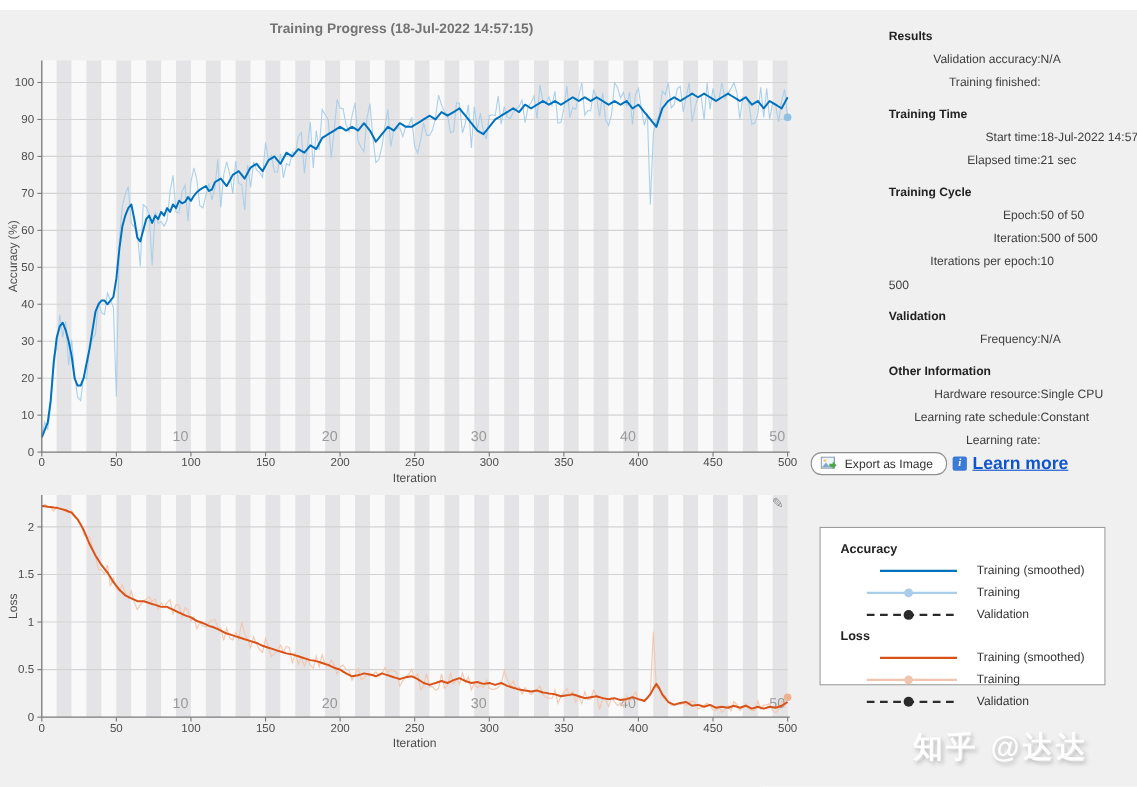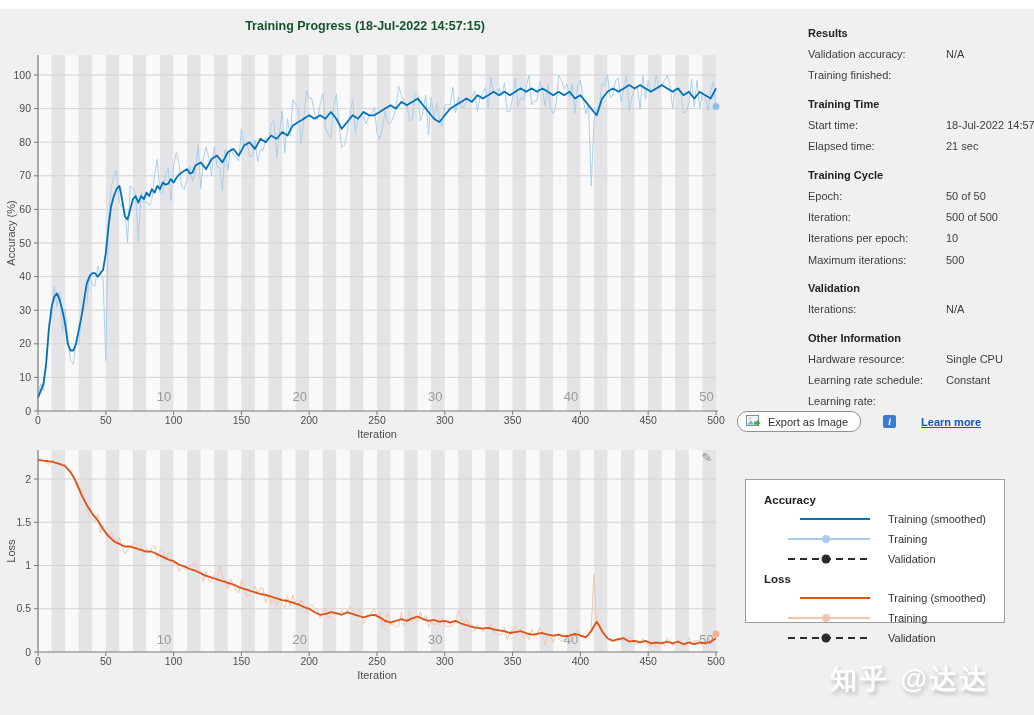--- a/index.html
+++ b/index.html
@@ -4,42 +4,42 @@
 <style>
   html,body{margin:0;padding:0;}
   body{
     width:1034px;height:715px;position:relative;overflow:hidden;
     background:#ffffff;font-family:"Liberation Sans","DejaVu Sans",sans-serif;
     -webkit-font-smoothing:antialiased;
   }
   .main-bg{position:absolute;left:0;top:9px;width:1034px;height:706px;background:#f0f0f1;}
   .chart-title{
     position:absolute;left:0;top:19px;width:730px;text-align:center;
-    font-size:12.5px;font-weight:bold;color:#14532d;
+    font-size:12.5px;font-weight:bold;color:#737373;
   }
   .plot-svg{position:absolute;left:0;top:0;width:730px;height:715px;}
   .plot-edit-icon{
     position:absolute;left:699px;top:450px;width:16px;height:16px;
     color:#8f8f8f;font-size:13px;line-height:16px;text-align:center;cursor:pointer;
   }
   
   .info-panel{position:absolute;left:776px;top:26px;width:282px;font-size:11px;color:#3d3d3d;margin-left:32px;}
   .section-header{font-weight:bold;color:#222;margin:10px 0 4px 0;line-height:14px;}
   .section-header:first-child{margin-top:0;}
   .info-row{display:flex;line-height:21.4px;}
-  .info-row .lbl{width:138px;flex:none;}
+  .info-row .lbl{width:138px;flex:none;text-align:right;}
   .info-row .val{flex:1;}
-  .panel-buttons{position:absolute;left:737px;top:411px;display:flex;align-items:center;gap:22px;}
+  .panel-buttons{position:absolute;left:737px;top:411px;display:flex;align-items:center;gap:5px;}
   .export-btn{
     display:flex;align-items:center;gap:6px;background:#fdfdfd;border:1px solid #909090;
     border-radius:10px;padding:3px 12px 3px 8px;font-size:11px;color:#333;cursor:pointer;
     font-family:inherit;
   }
   .learn-more{display:flex;align-items:center;gap:5px;cursor:pointer;text-decoration:none;}
-  .learn-more .txt{font-size:11px;font-weight:bold;text-decoration:underline;margin-left:20px;}
+  .learn-more .txt{font-size:16px;font-weight:bold;text-decoration:underline;}
   .info-icon{
     width:13px;height:13px;border-radius:2px;background:#3a7bd5;color:#fff;
     font-size:10px;font-weight:bold;font-family:"Liberation Serif",serif;font-style:italic;
     display:flex;align-items:center;justify-content:center;flex:none;
   }
   
   .legend-box{
     position:absolute;left:745px;top:479px;width:260px;height:144px;background:#ffffff;
     border:1px solid #9c9c9c;box-sizing:border-box;padding:10px 0 0 18px;font-size:11px;color:#333;
   }
@@ -322,26 +322,25 @@
     </div>
     <div class="info-row">
       <span class="lbl">Iteration:</span>
       <span class="val">500 of 500</span>
     </div>
     <div class="info-row">
       <span class="lbl">Iterations per epoch:</span>
       <span class="val">10</span>
     </div>
     <div class="info-row">
-      <span class="lbl">Maximum iterations:</span>
       <span class="val">500</span>
     </div>
     <div class="section-header">Validation</div>
     <div class="info-row">
-      <span class="lbl">Iterations:</span>
+      <span class="lbl">Frequency:</span>
       <span class="val">N/A</span>
     </div>
     <div class="section-header">Other Information</div>
     <div class="info-row">
       <span class="lbl">Hardware resource:</span>
       <span class="val">Single CPU</span>
     </div>
     <div class="info-row">
       <span class="lbl">Learning rate schedule:</span>
       <span class="val">Constant</span>

